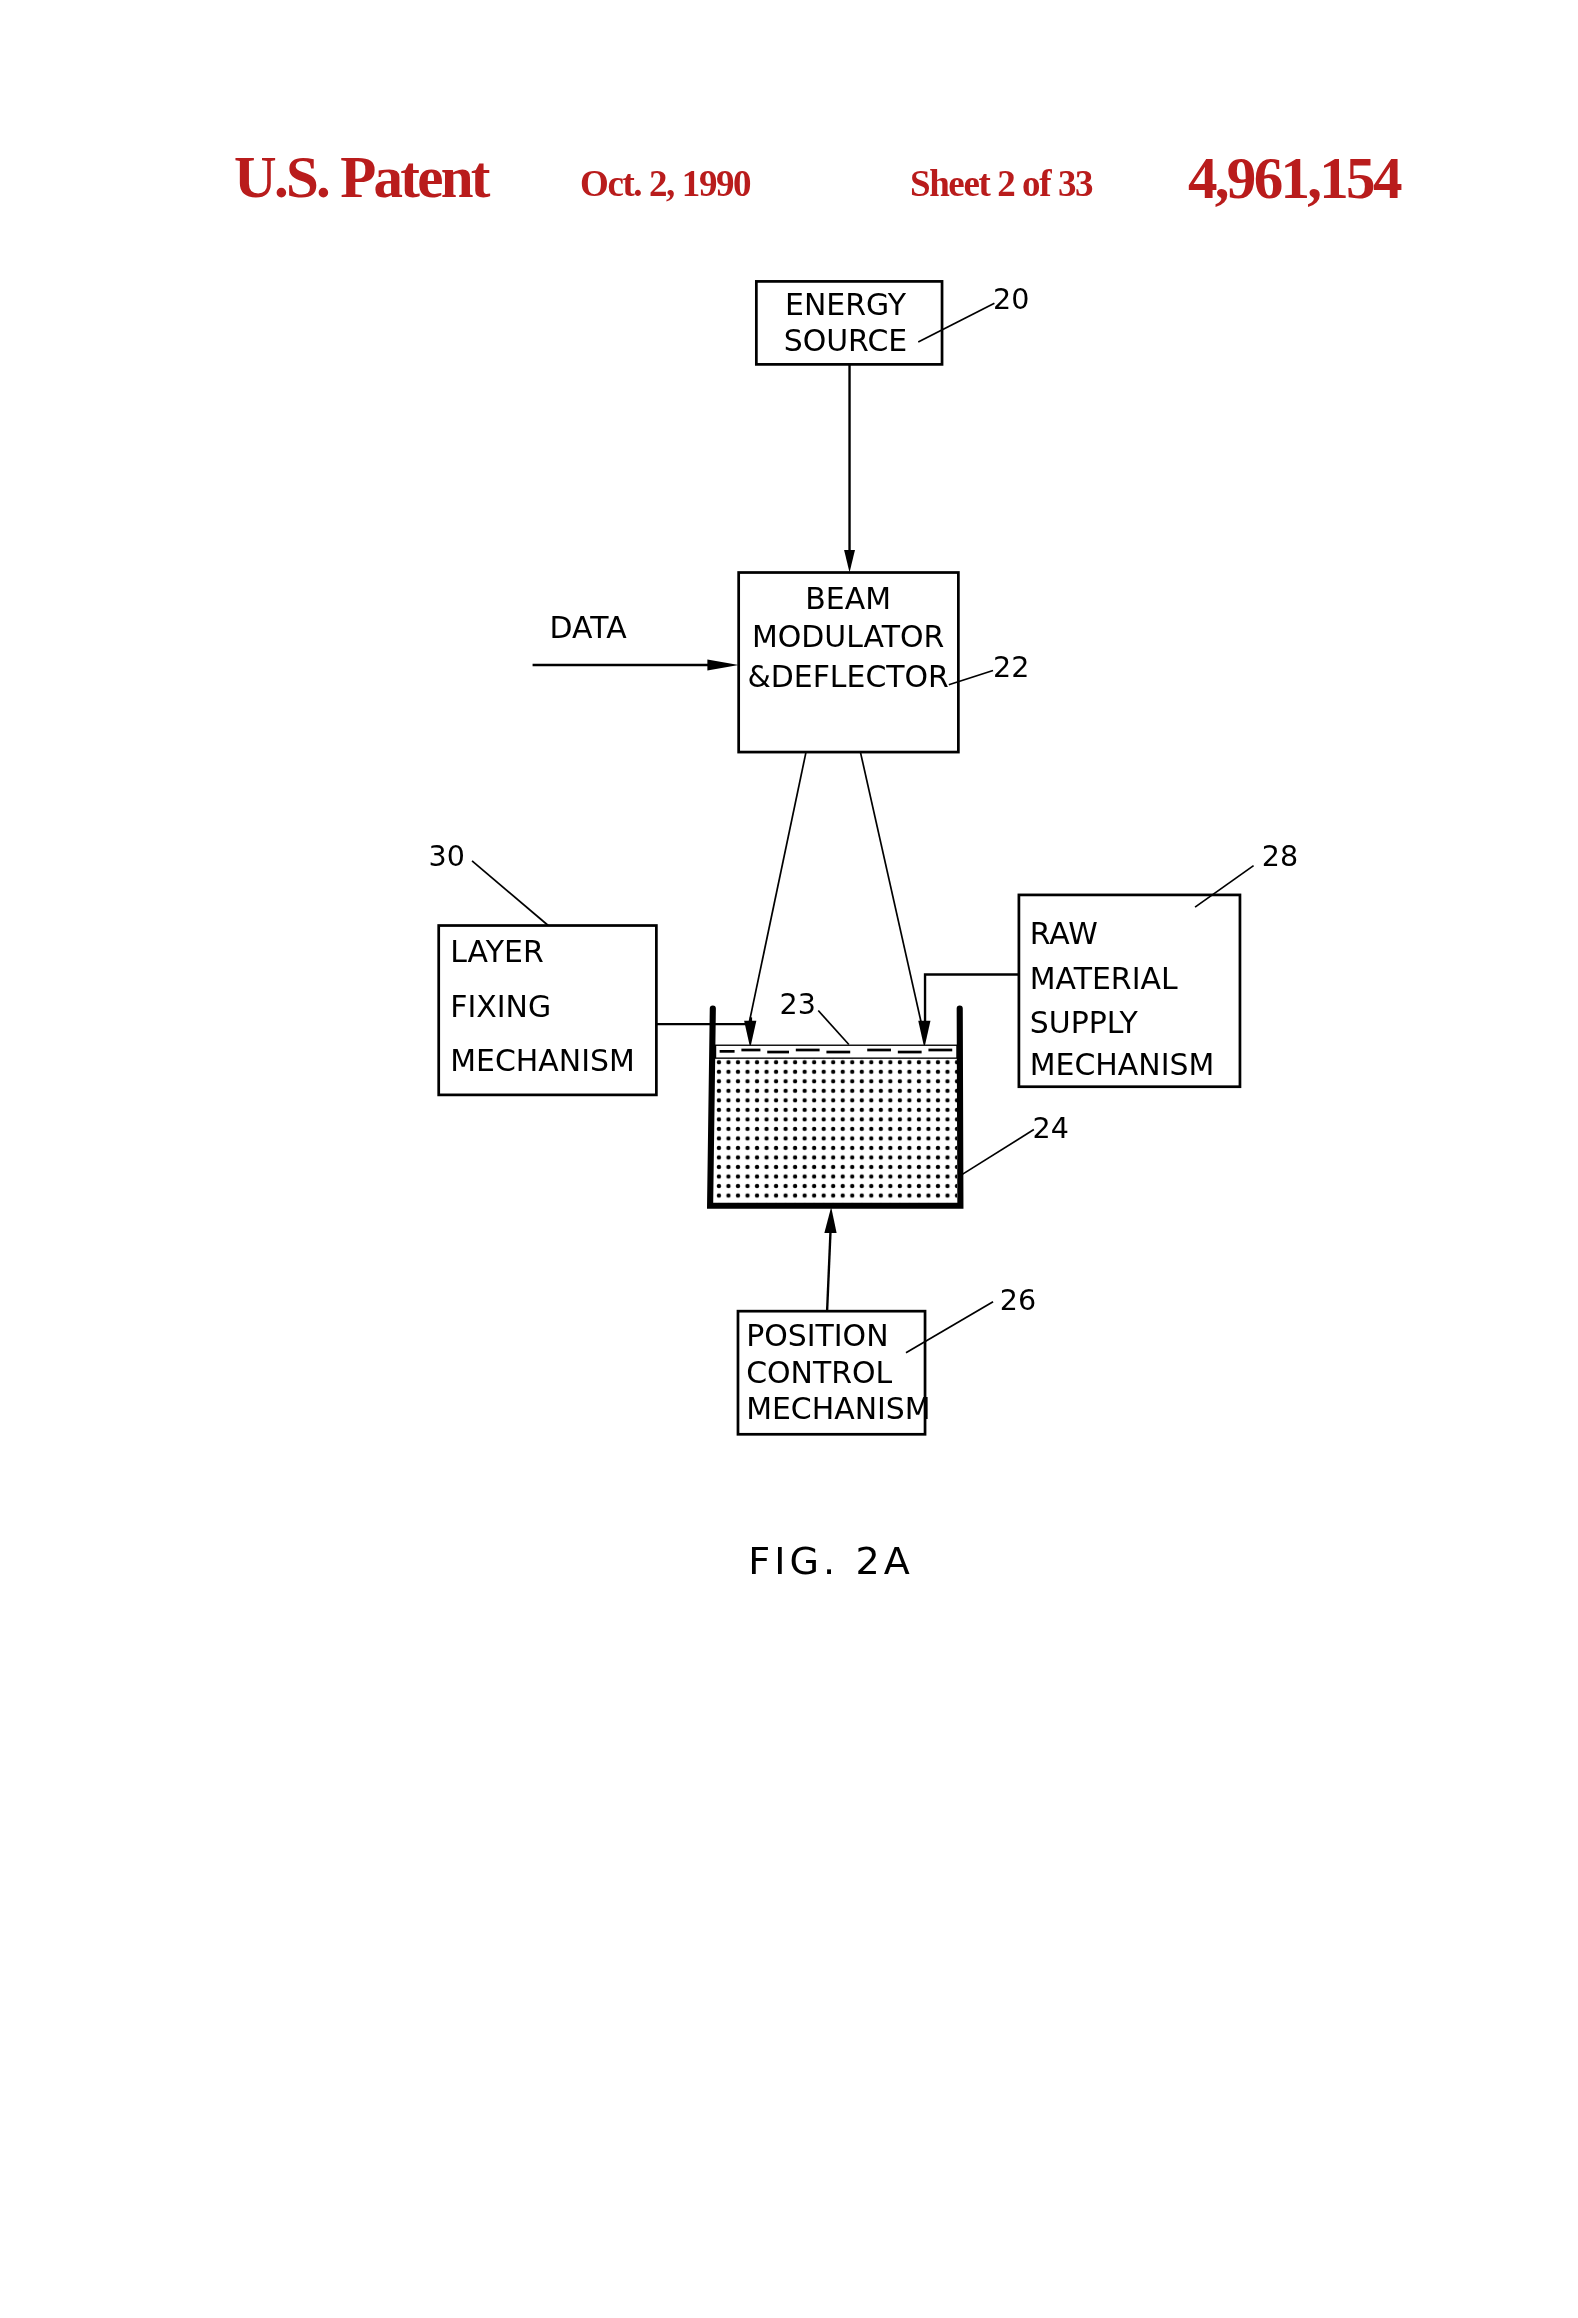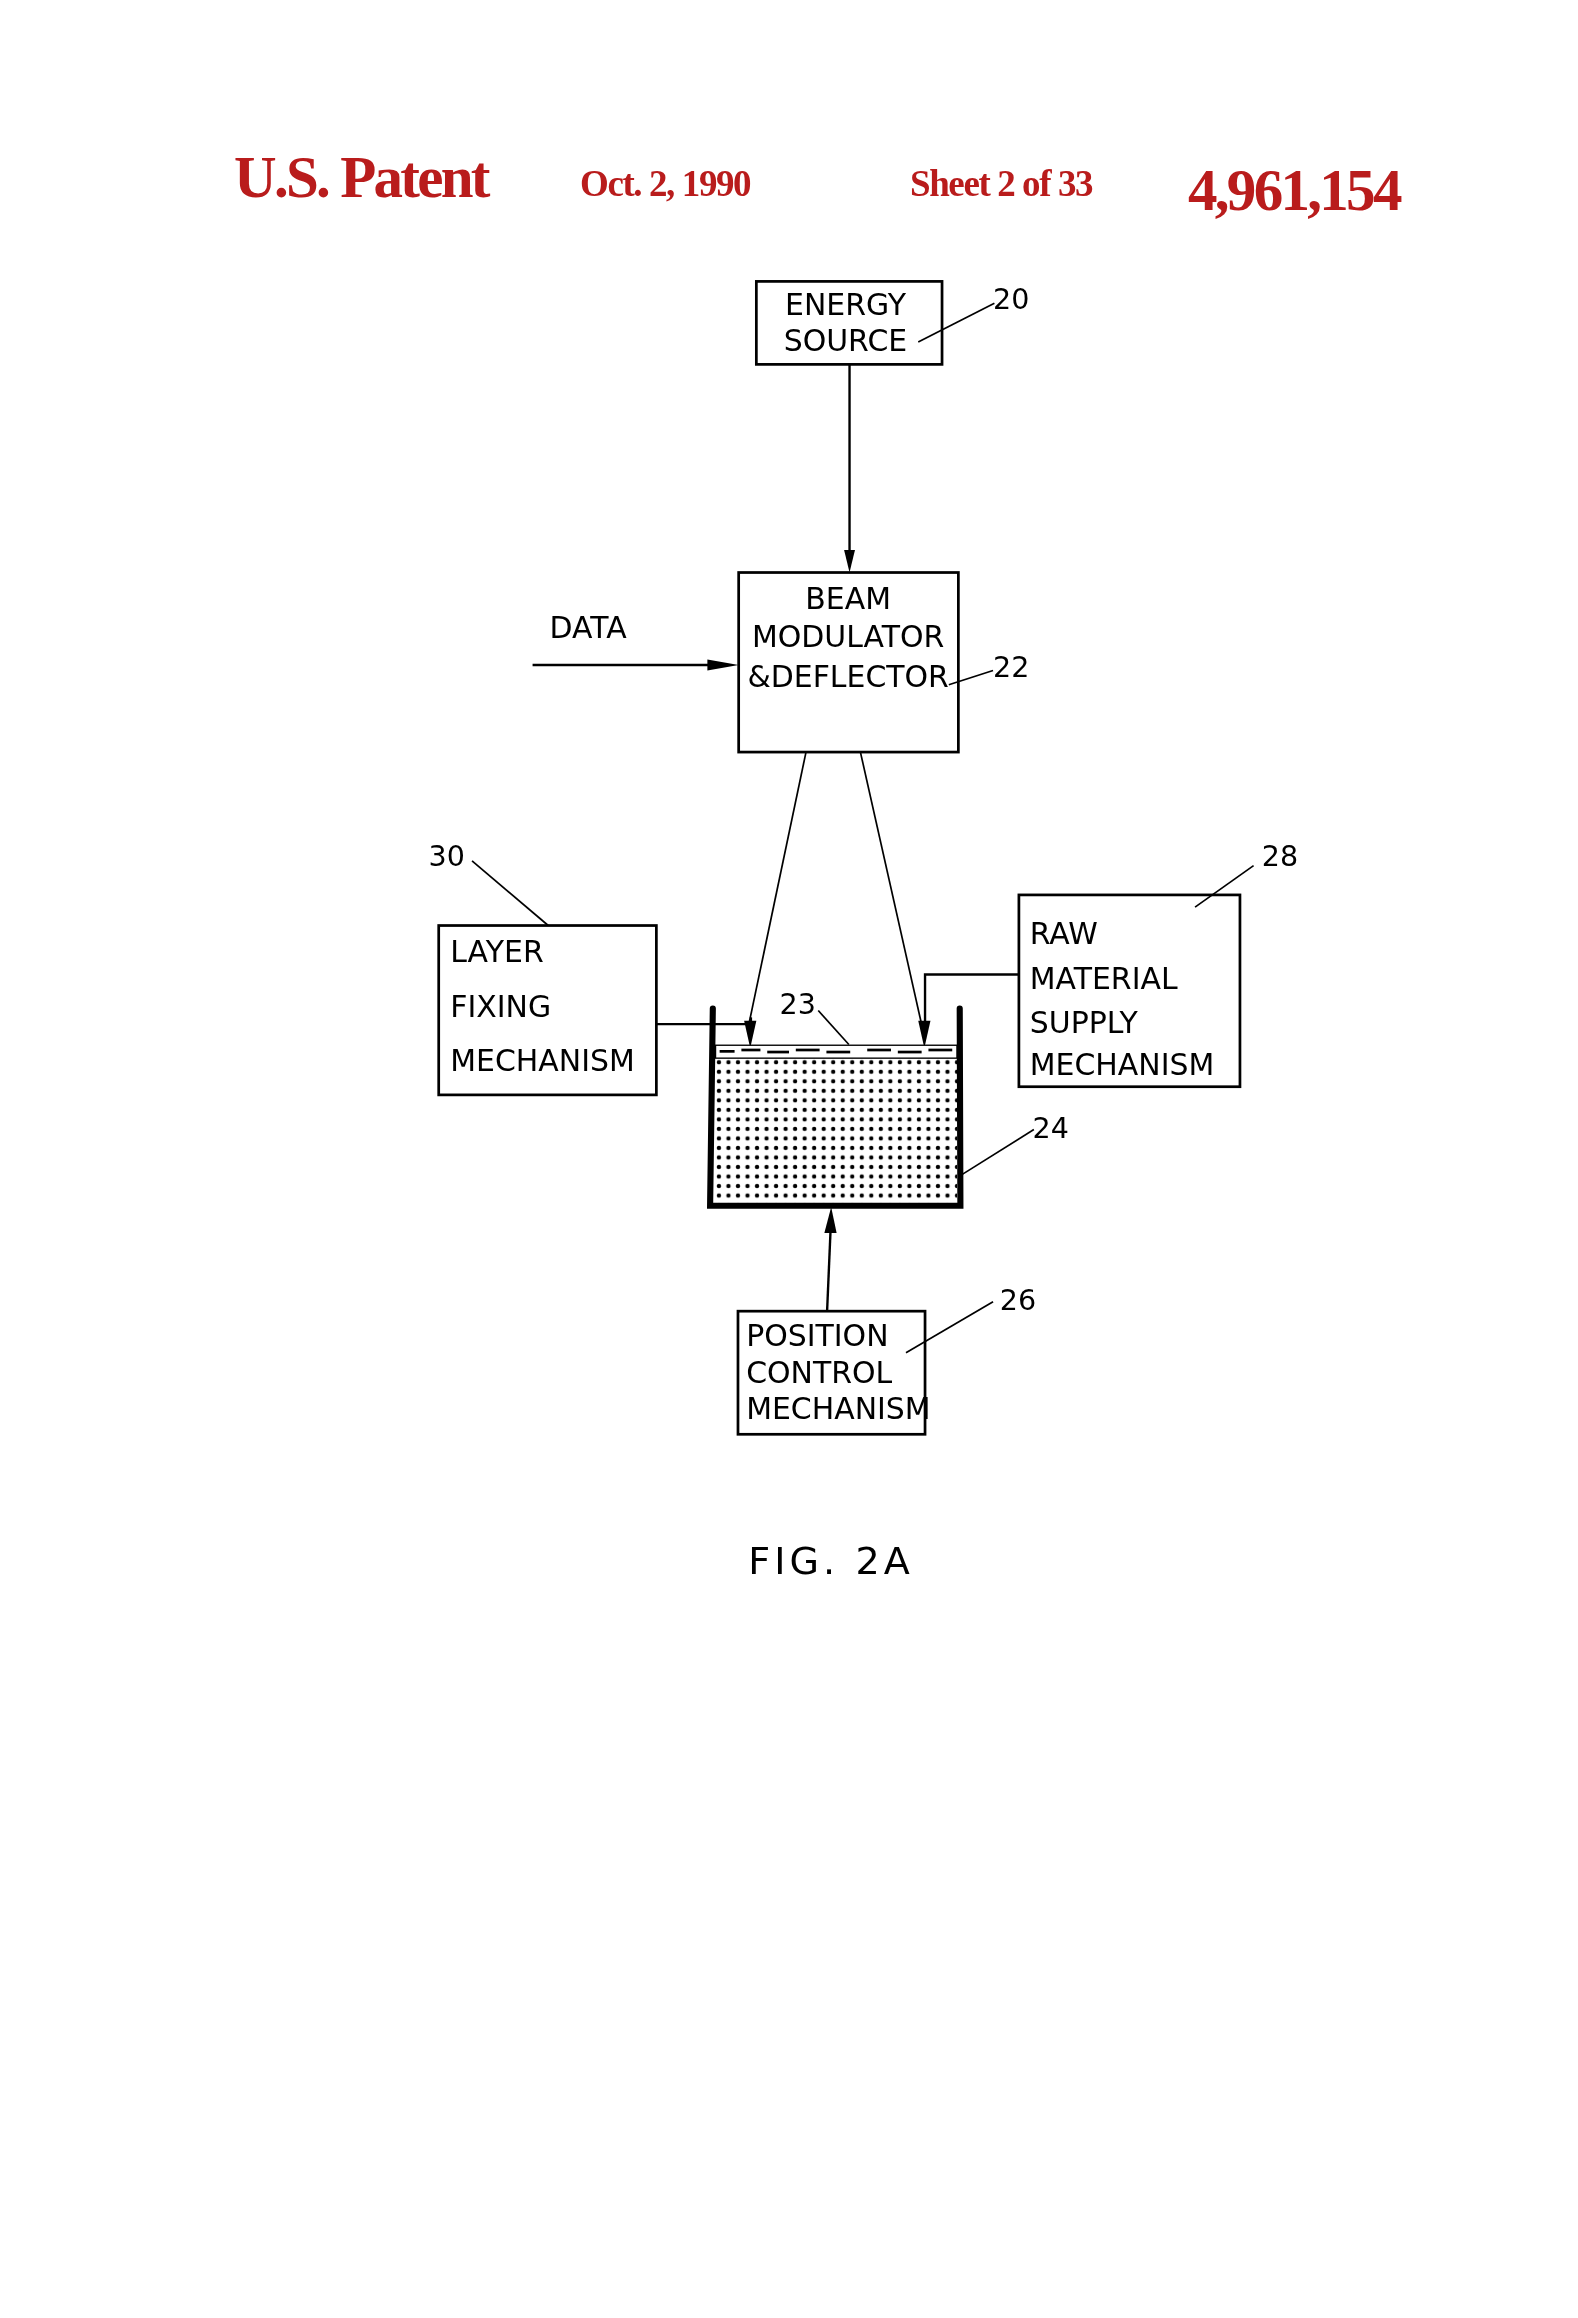--- a/index.html
+++ b/index.html
@@ -1,21 +1,21 @@
 <!DOCTYPE html>
 <html style="font-size:11px"><head>
 <meta charset="utf-8">
 <style>
   html, body { margin: 0; padding: 0; background: #ffffff; }
   body { width: 1578px; height: 2319px; position: relative; overflow: hidden; }
   .hdr { position: absolute; font-family: "Liberation Serif", serif; font-weight: bold; color: #b91c1c; white-space: nowrap; letter-spacing: -1.4px; }
   #hdr-title { left: 234px; top: 143px; font-size: 59px; letter-spacing: -2.7px; }
   #hdr-date { left: 580px; top: 162px; font-size: 37px; }
   #hdr-sheet { left: 890px; top: 162px; font-size: 37px; margin-left: 20px; }
-  #hdr-number { left: 1188px; top: 156px; font-size: 59px; letter-spacing: -2.7px; }
+  #hdr-number { left: 1188px; top: 144px; font-size: 59px; letter-spacing: -2.7px; }
   svg#diagram { position: absolute; left: 0; top: 0; }
   .box { fill: none; stroke: #000; stroke-width: 4; }
   .line { fill: none; stroke: #000; stroke-width: 3.5; }
   .thin { fill: none; stroke: #000; stroke-width: 2.5; }
   .wall { fill: none; stroke: #000; stroke-width: 9; stroke-linecap: round; }
   .lbl { font-family: "DejaVu Sans", sans-serif; font-size: 44px; fill: #000; }
   .ref { font-family: "DejaVu Sans", sans-serif; font-size: 42px; fill: #000; }
   .fig { font-family: "DejaVu Sans", sans-serif; font-size: 56px; fill: #000; letter-spacing: 6px; }
 </style>
 </head>

